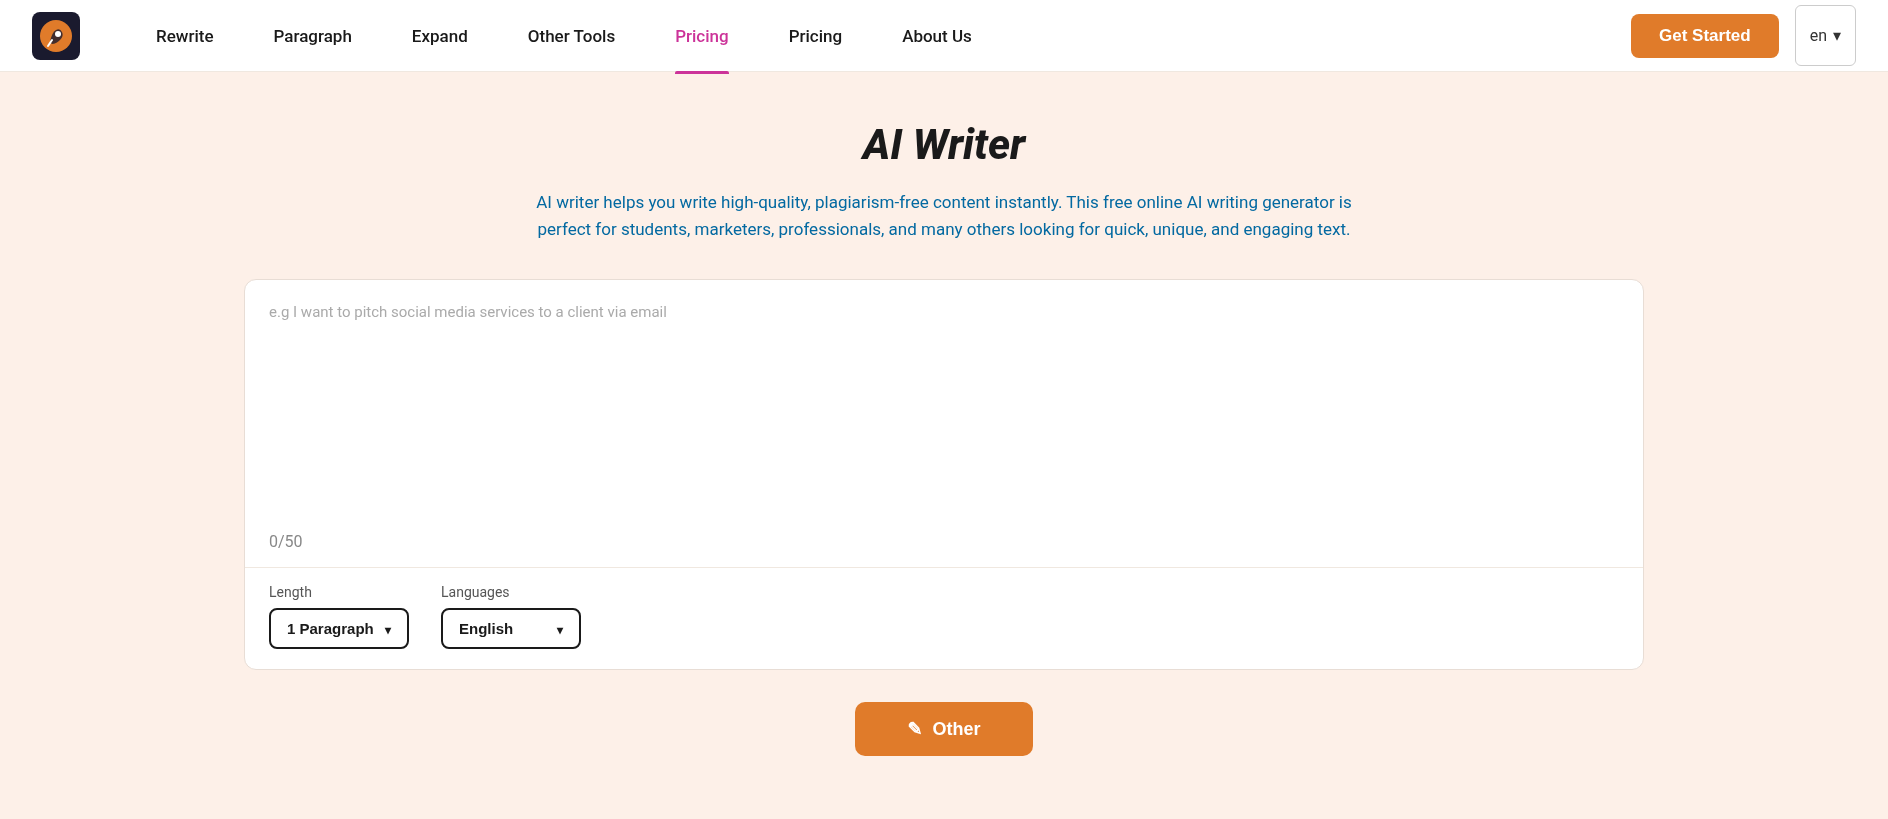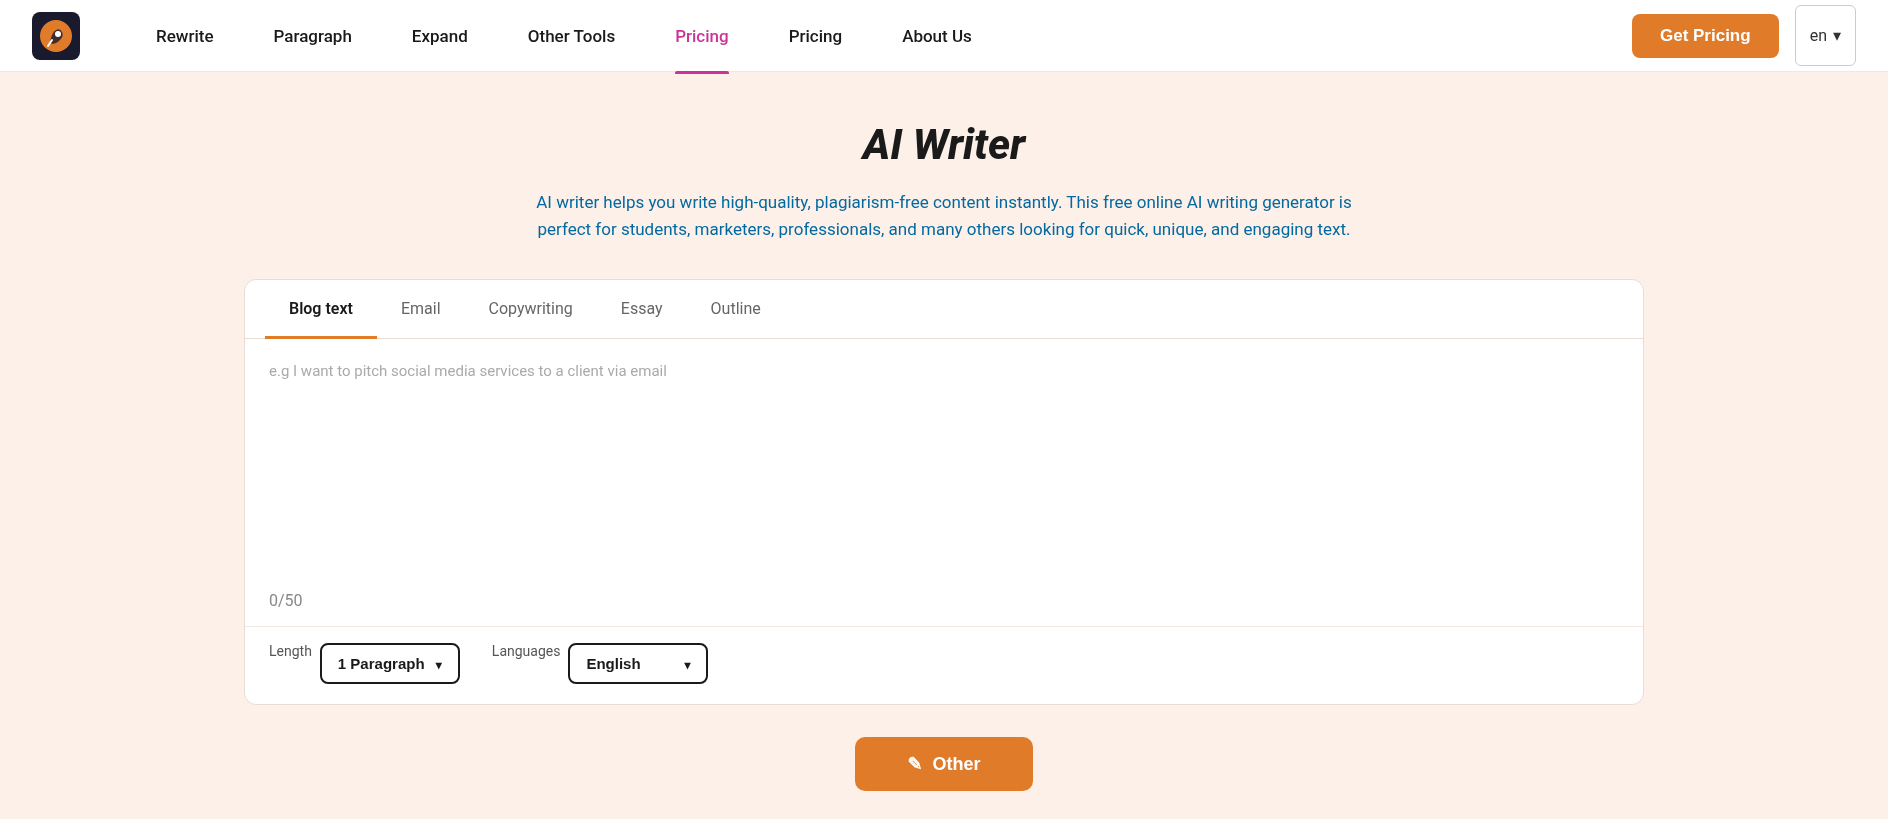--- a/index.html
+++ b/index.html
@@ -207,21 +207,21 @@
     
     .controls-row {
       display: flex;
       align-items: flex-end;
       gap: 32px;
       padding: 16px 24px 20px;
     }
 
     .control-group {
       display: flex;
-      flex-direction: row;
+      flex-direction: column;
       gap: 8px;
     }
 
     .control-label {
       font-size: 14px;
       color: #555555;
       font-weight: 400;
     }
 
     .select-btn {
@@ -288,41 +288,34 @@
     <a class="nav-item">Rewrite</a>
     <a class="nav-item">Paragraph</a>
     <a class="nav-item">Expand</a>
     <a class="nav-item">Other Tools</a>
     <a class="nav-item active">Pricing</a>
     <a class="nav-item">Pricing</a>
     <a class="nav-item">About Us</a>
   </nav>
 
   <div class="header-right">
-    <button class="get-started-btn">Get Pricing</button>
+    <button class="get-started-btn">Get Started</button>
     <div class="lang-selector">
       <span>en</span>
       <span>▾</span>
     </div>
   </div>
 </header>
 
 <main>
   <h1 class="page-title">AI Writer</h1>
   <p class="page-description">AI writer helps you write high-quality, plagiarism-free content instantly. This free online AI writing generator is perfect for students, marketers, professionals, and many others looking for quick, unique, and engaging text.</p>
 
   <div class="card">
 
-    <div class="tabs">
-      <div class="tab active">Blog text</div>
-      <div class="tab">Email</div>
-      <div class="tab">Copywriting</div>
-      <div class="tab">Essay</div>
-      <div class="tab">Outline</div>
-    </div>
 
     <div class="textarea-section">
       <textarea class="main-textarea" rows="9" placeholder="e.g I want to pitch social media services to a client via email" style=""></textarea>
     </div>
 
     <div class="char-count">0/50</div>
 
     <div class="controls-row">
       <div class="control-group">
         <span class="control-label">Length</span>

